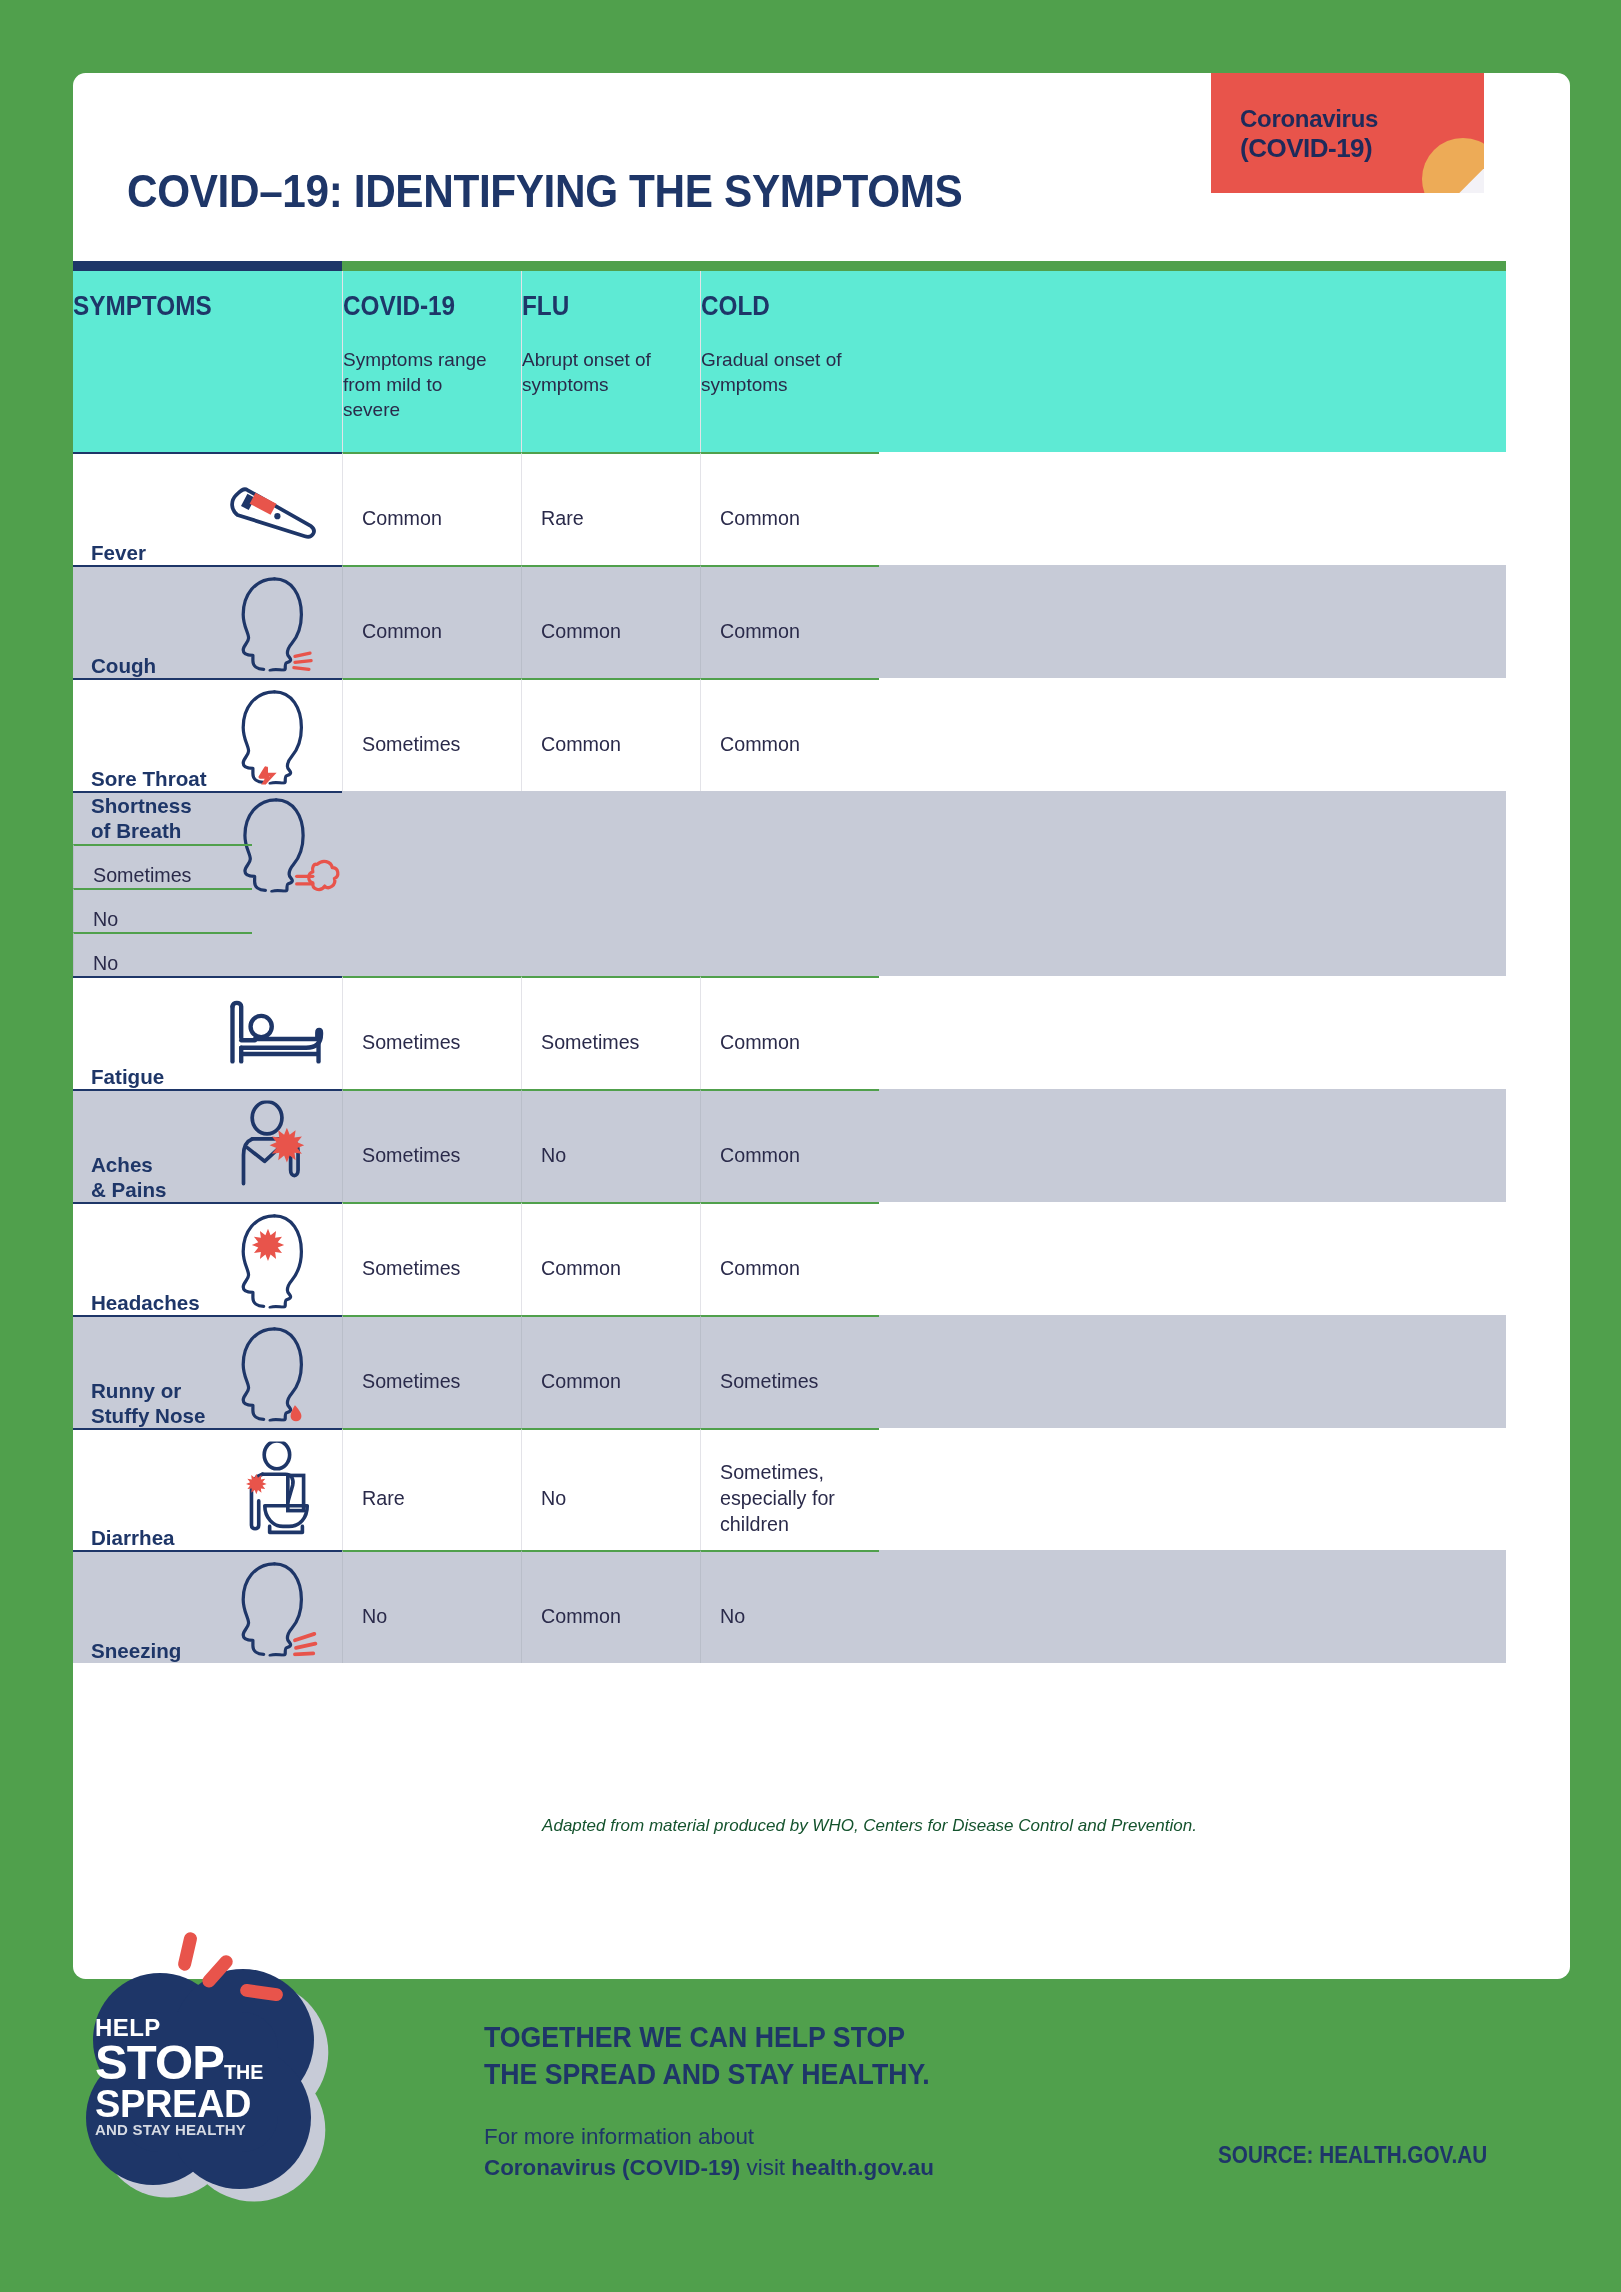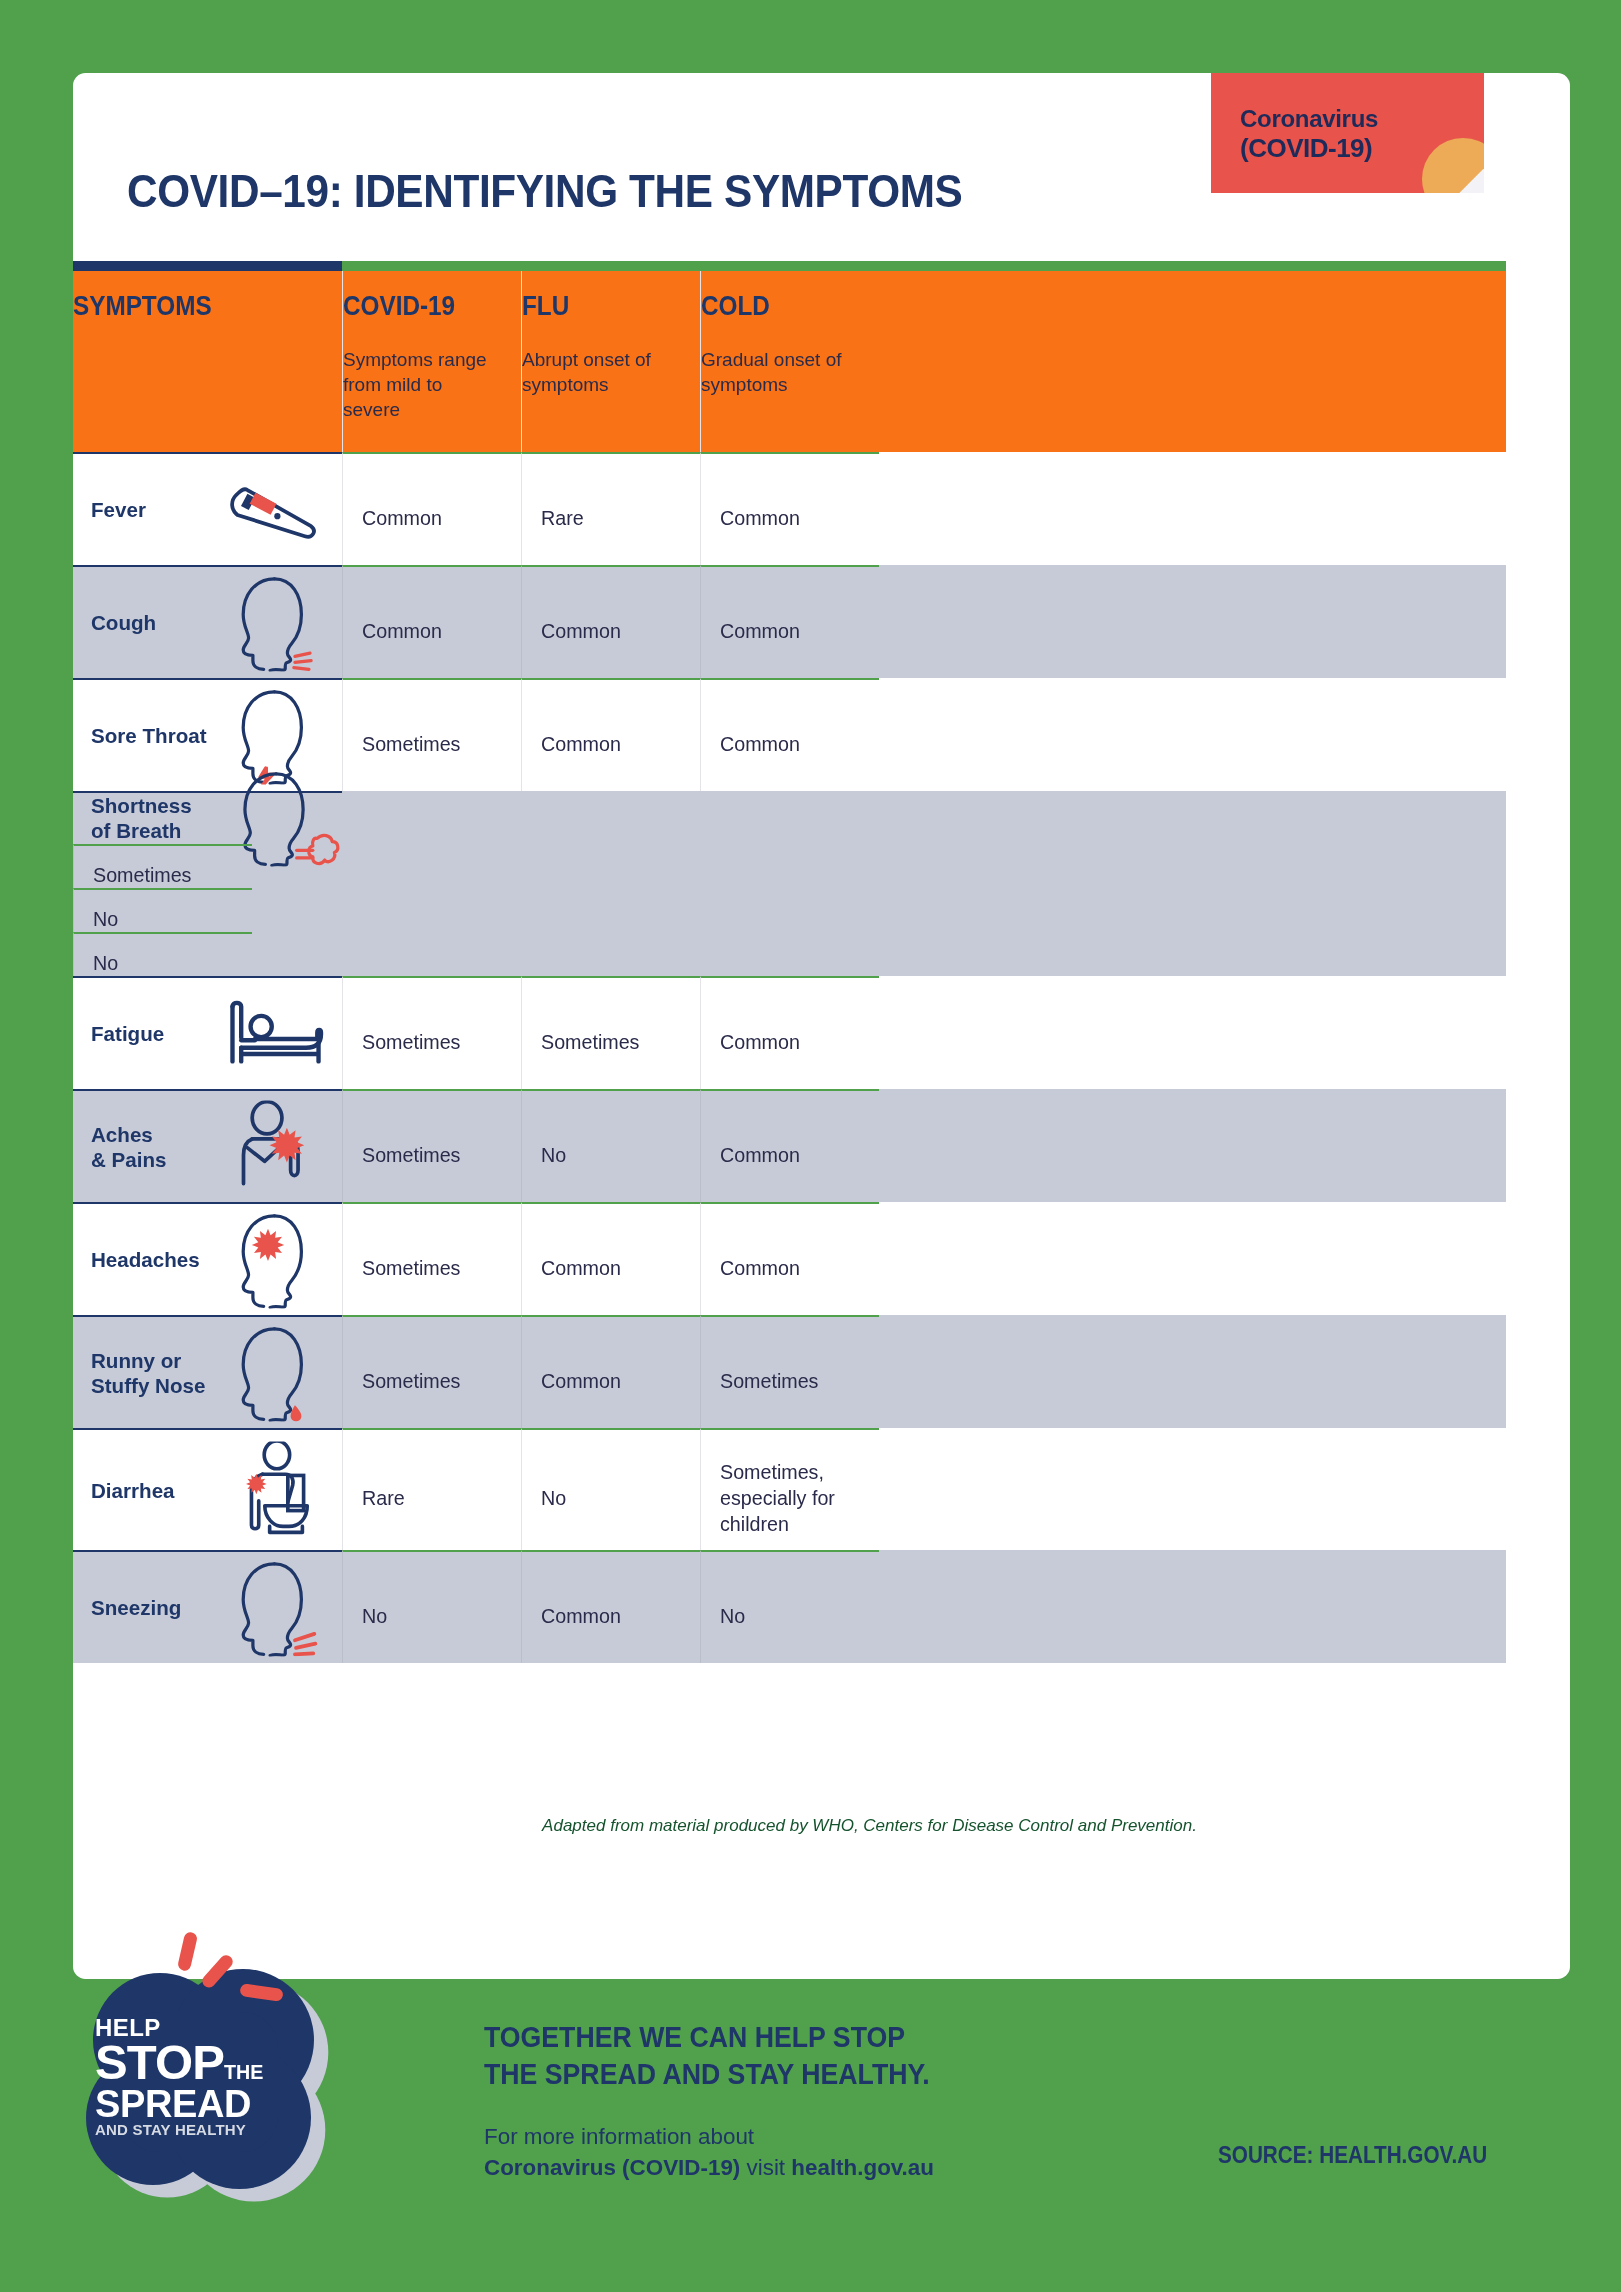--- a/index.html
+++ b/index.html
@@ -72,21 +72,21 @@
   
   #table {
     position: absolute;
     left: 0px; top: 188px;
     width: 1433px;
   }
   .bar-row { display: flex; }
   .bar-sym   { width: 269px; height: 9.9px; background: #1e3668; }
   .bar-green { flex: 1;      height: 9.9px; background: #50a04c; }
 
-  .hdr { display: flex; background: #f97316; }
+  .hdr { display: flex; background: #5eead4; }
   .hdr .cell { padding: 19.7px 0 30px 0; }
   .cell { position: relative; }
   .c-sym  { width: 269px; padding-left: 18px; }
   .c-data { width: 179px; padding-left: 19px; border-left: 1.3px solid #e3e3e8; }
   .c-data:first-of-type { border-left: none; }
 
   .hdr-name {
     font-size: 27px; font-weight: bold; color: #1e3668;
     font-family: "Liberation Sans Narrow", "Liberation Sans", sans-serif;
     transform: scaleX(0.90); transform-origin: left center;
@@ -95,21 +95,21 @@
   .hdr-sub {
     margin-top: 25px;
     font-size: 19px; color: #2a2a4a; line-height: 1.33;
     max-width: 157px;
   }
 
   .row { display: flex; align-items: stretch; }
   .row.gray { background: #c7cbd7; }
   .row.white { background: #ffffff; }
   .row .c-sym {
-    display: flex; align-items: center;
+    display: flex; align-items: flex-end;
     border-top: 2.2px solid #1e3668;
   }
   .row .c-data {
     display: flex; align-items: center;
     border-top: 2.2px solid #50a04c;
     padding-top: 16px;
   }
   .row.gray .c-data { border-left-color: #b9bec9; }
 
   .sym-label {

